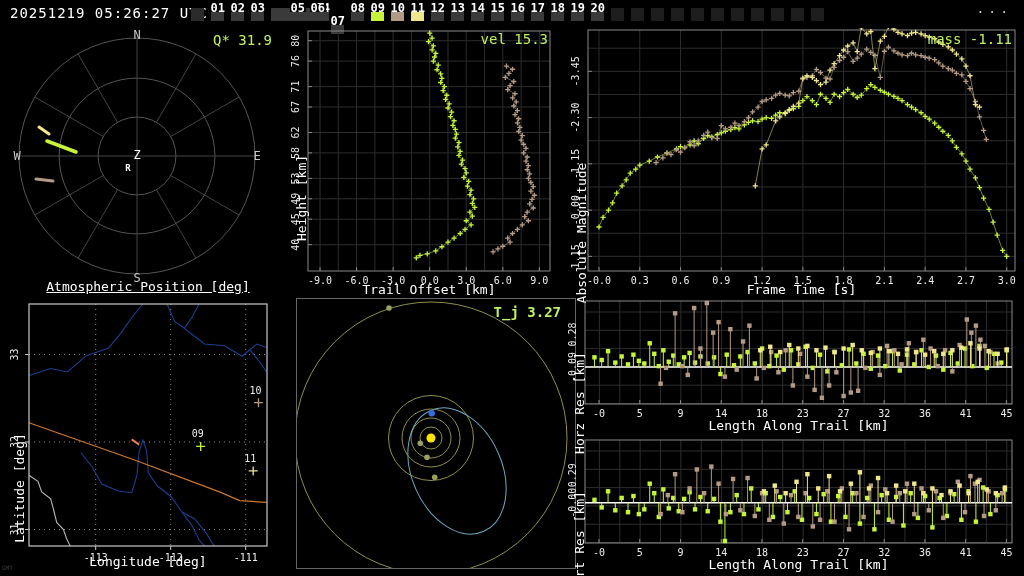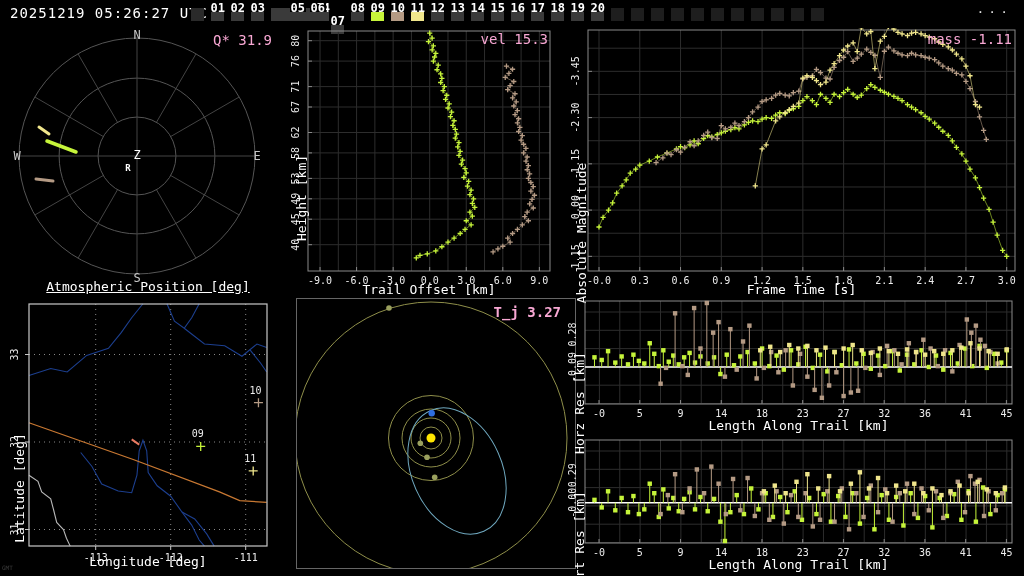--- a/index.html
+++ b/index.html
@@ -7,21 +7,21 @@
        font-family:"DejaVu Sans Mono",monospace;color:#eee;}
   .panel{position:absolute;}
   .panel svg{position:absolute;left:0;top:0;}
   #topbar{position:absolute;left:0;top:0;width:1024px;height:28px;}
   #timestamp{position:absolute;left:10px;top:5px;font-size:14px;color:#fff;letter-spacing:1px;}
   #frames{position:absolute;left:191px;top:8px;height:14px;}
   .frame-box{position:absolute;top:0;width:13px;height:13px;background:#3a3a3a;}
   .frame-box .num{position:absolute;top:-4px;right:-2px;font-size:12px;font-weight:bold;color:#fff;
        background:#000;line-height:8px;padding:0 1px;}
   #menu-dots{position:absolute;right:12px;top:1px;font-size:13px;color:#ddd;letter-spacing:4px;cursor:default;}
-  .title{position:absolute;font-size:14px;color:#f9a8d4;white-space:nowrap;}
+  .title{position:absolute;font-size:14px;color:#bef264;white-space:nowrap;}
   .caption{position:absolute;font-size:13px;color:#fff;text-align:center;white-space:nowrap;}
   .ylab{position:absolute;font-size:13px;color:#fff;white-space:nowrap;
         transform:rotate(-90deg) translate(-50%,0);transform-origin:left top;}
   .lbl{position:absolute;transform:translate(-50%,-50%);font-size:12px;color:#c8c8c8;}
   .lbl.w{color:#fff;}
   .lbl.sm{font-size:9px;font-weight:bold;}
   .watermark{position:absolute;font-size:6px;color:#3c3c3c;}
   text{font-family:"DejaVu Sans Mono",monospace;fill:#ededed;font-size:10px;}
 </style>
 </head>

